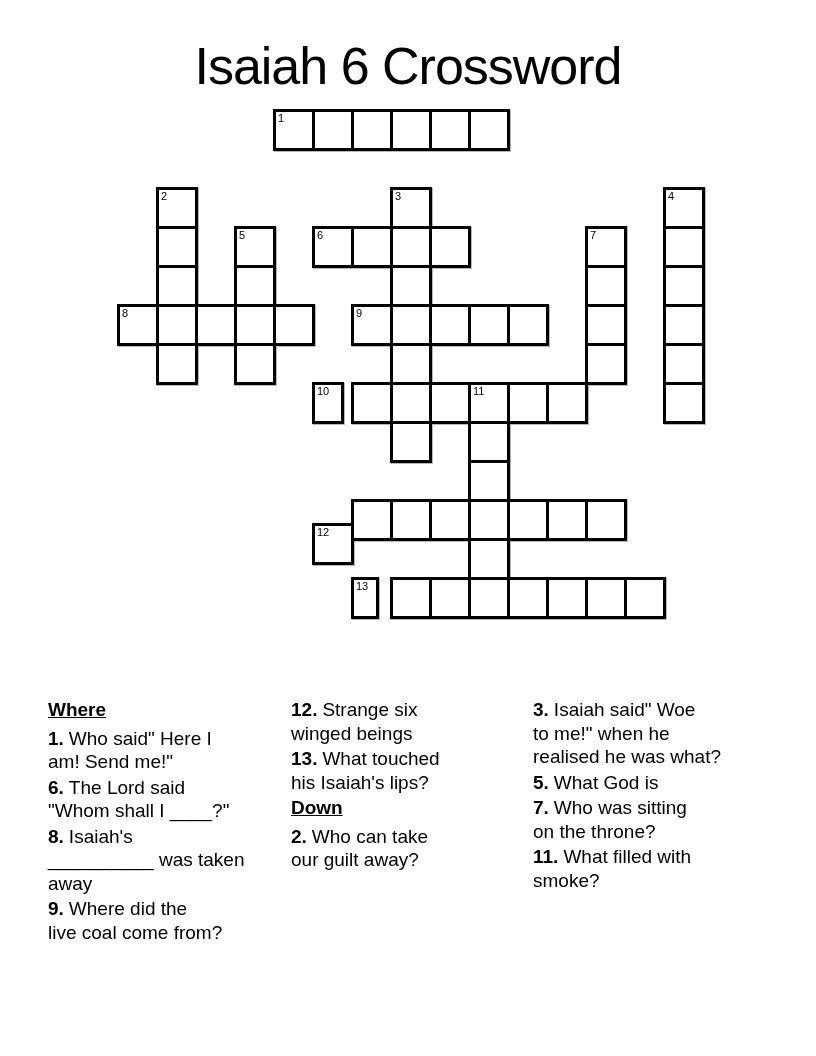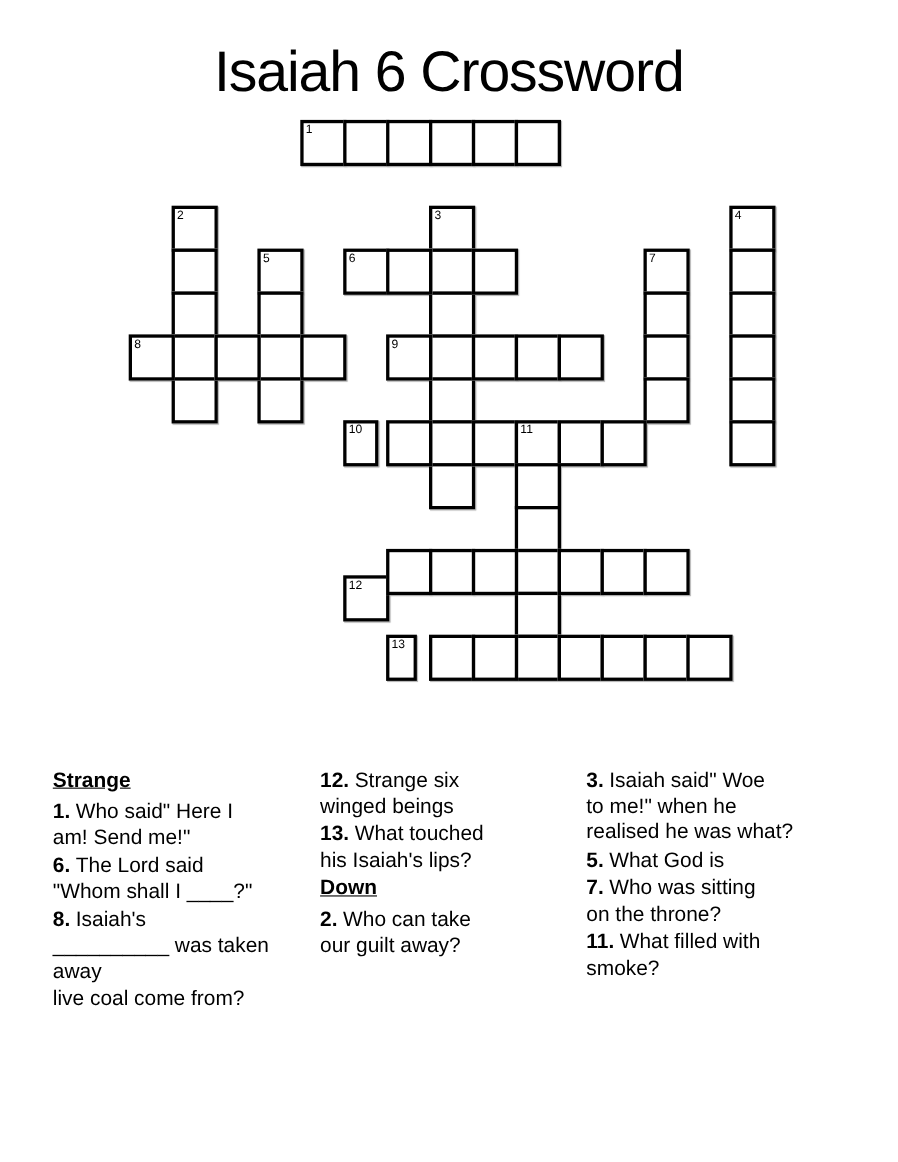--- a/index.html
+++ b/index.html
@@ -164,35 +164,36 @@
       </div>
       <div class="cell" style="left: 273px; top: 468px; height: 42px; width: 42px;"></div>
       <div class="cell" style="left: 312px; top: 468px; height: 42px; width: 42px;"></div>
       <div class="cell" style="left: 390px; top: 468px; height: 42px; width: 42px;"></div>
       <div class="cell" style="left: 429px; top: 468px; height: 42px; width: 42px;"></div>
       <div class="cell" style="left: 468px; top: 468px; height: 42px; width: 42px;"></div>
       <div class="cell" style="left: 507px; top: 468px; height: 42px; width: 42px;"></div>
     </div>
 
   <div class="clue-col col-1">
-    <div class="clue-heading">Strange</div>
+    <div class="clue-heading">Where</div>
     <div class="clue">
       <span class="clue-line"><b class="clue-num">1.</b><span>Who said" Here I</span></span>
       <span class="clue-line">am! Send me!"</span>
     </div>
     <div class="clue">
       <span class="clue-line"><b class="clue-num">6.</b><span>The Lord said</span></span>
       <span class="clue-line">"Whom shall I ____?"</span>
     </div>
     <div class="clue">
       <span class="clue-line"><b class="clue-num">8.</b><span>Isaiah's</span></span>
       <span class="clue-line">__________ was taken</span>
       <span class="clue-line">away</span>
     </div>
     <div class="clue">
+      <span class="clue-line"><b class="clue-num">9.</b><span>Where did the</span></span>
       <span class="clue-line">live coal come from?</span>
     </div>
   </div>
 
   <div class="clue-col col-2">
     <div class="clue">
       <span class="clue-line"><b class="clue-num">12.</b><span>Strange six</span></span>
       <span class="clue-line">winged beings</span>
     </div>
     <div class="clue">

